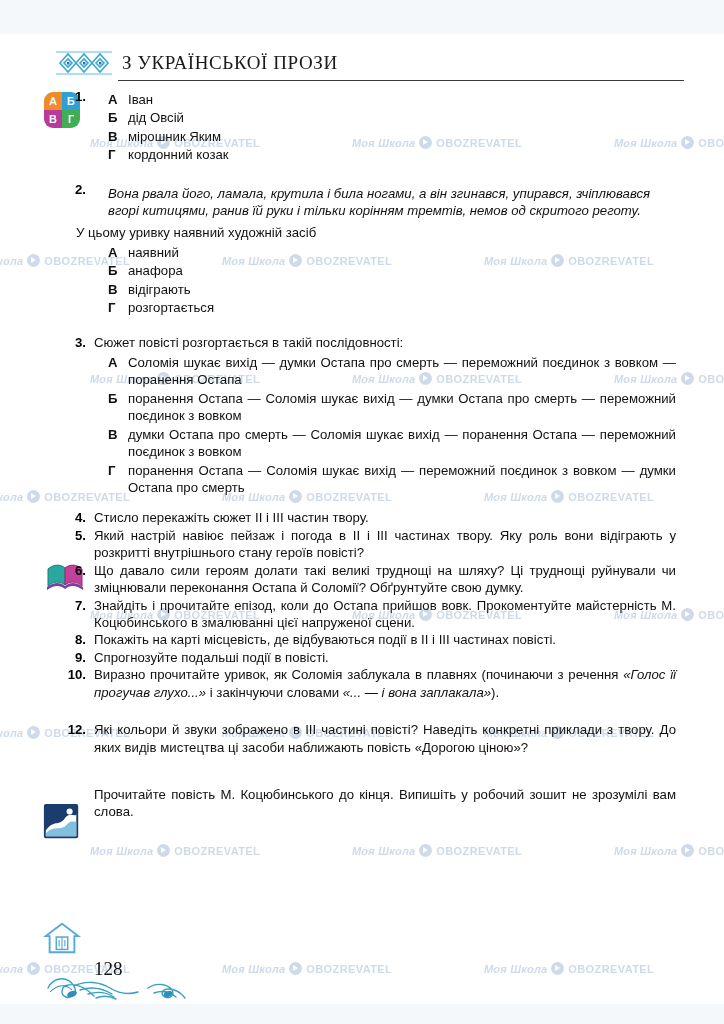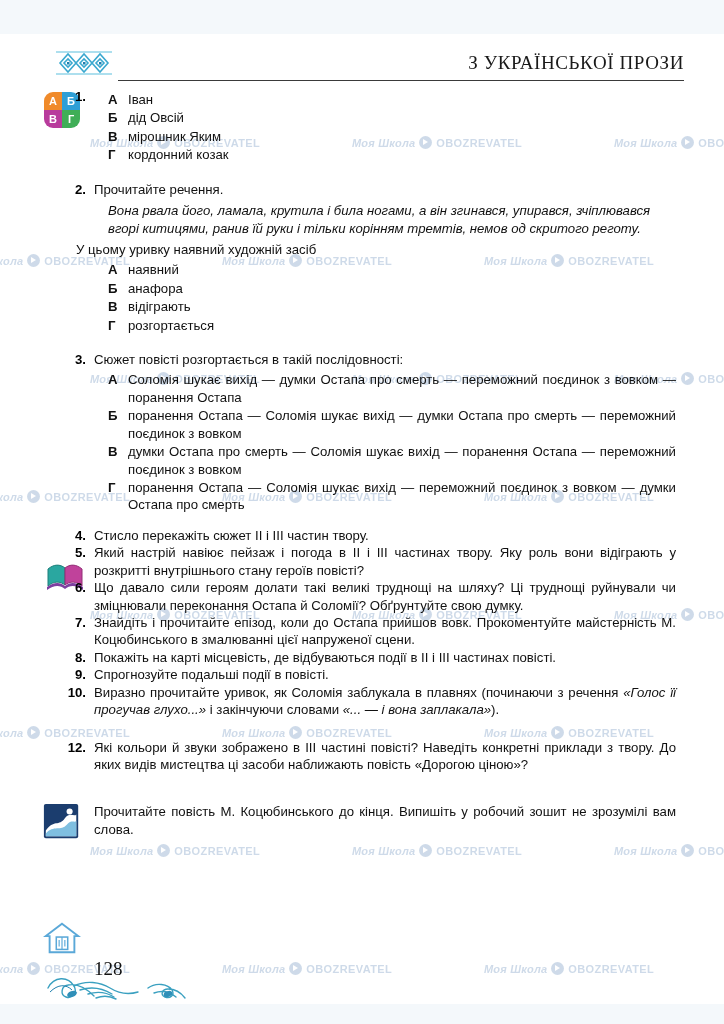--- a/index.html
+++ b/index.html
@@ -90,21 +90,20 @@
   .header {
     position: absolute;
     left: 56px;
     top: 48px;
     right: 40px;
   }
   .header-row {
     display: flex;
     align-items: center;
     gap: 10px;
-    justify-content: space-between;
   }
   .ornament {
     width: 56px;
     height: 30px;
     flex: 0 0 auto;
   }
   .header-title {
     font-family: "Liberation Serif", serif;
     font-size: 19px;
     letter-spacing: 0.6px;
@@ -458,21 +457,20 @@
             </div>
           </div>
         </div>
       </div>
 
       <div class="spacer-lg"></div>
 
       <div class="q">
         <div class="qnum">2.</div>
         <div class="qbody">
-          <div class="qtext">Прочитайте речення.</div>
           <div class="quote">Вона рвала його, ламала, крутила і била ногами, а він згинався, упирався, зчіплювався вгорі китицями, ранив їй руки і тільки корінням тремтів, немов од скритого реготу.</div>
           <div class="subline">У цьому уривку наявний художній засіб</div>
           <div class="opts">
             <div class="opt">
               <span class="opt-letter">А</span>
               <span class="opt-text">наявний</span>
             </div>
             <div class="opt">
               <span class="opt-letter">Б</span>
               <span class="opt-text">анафора</span>

